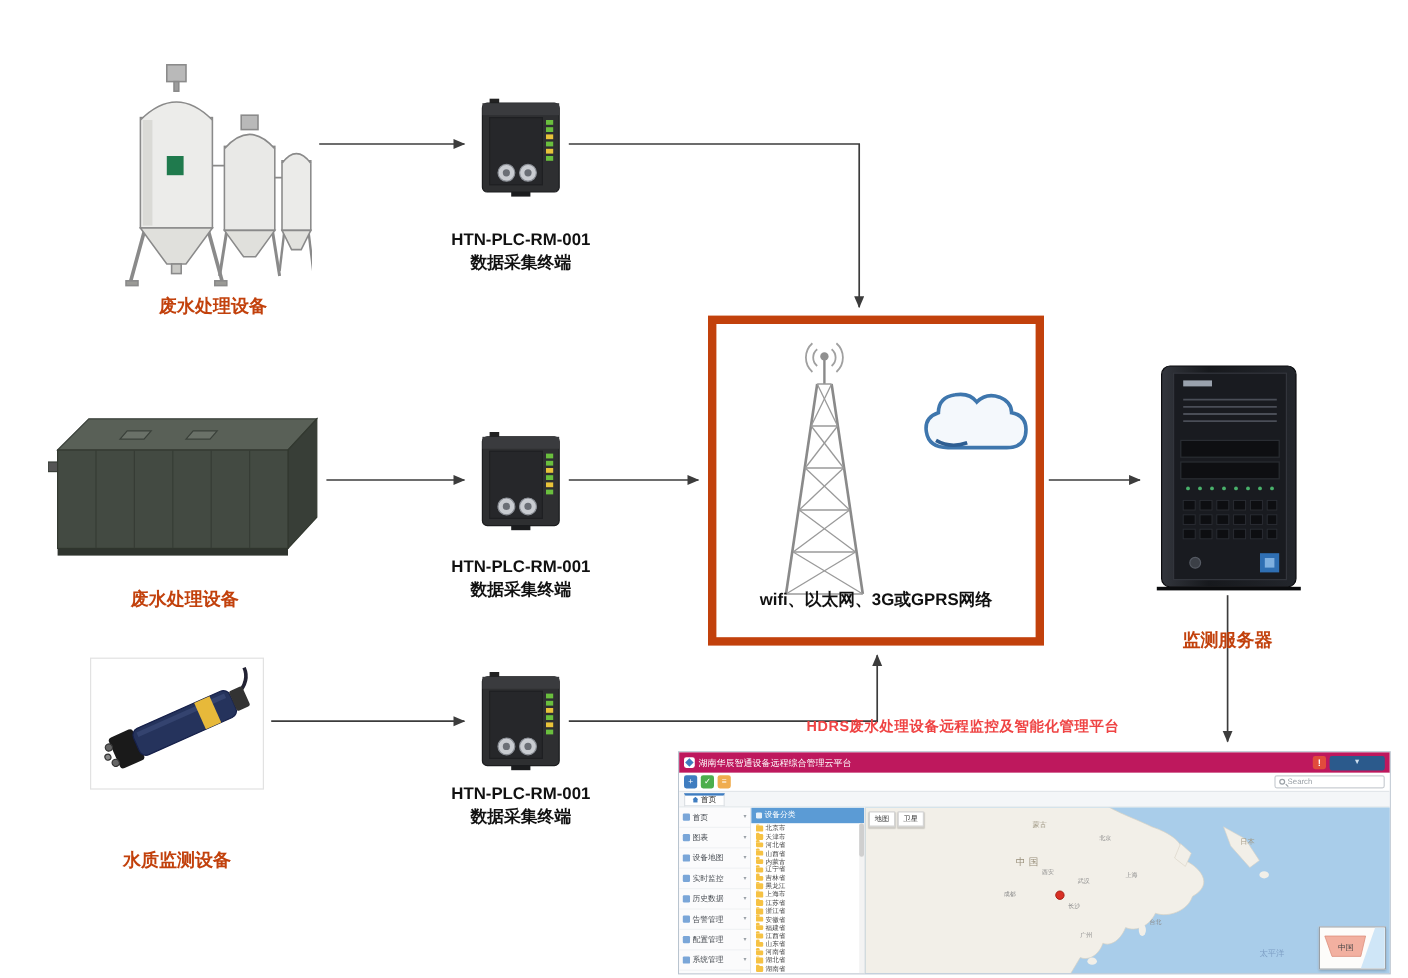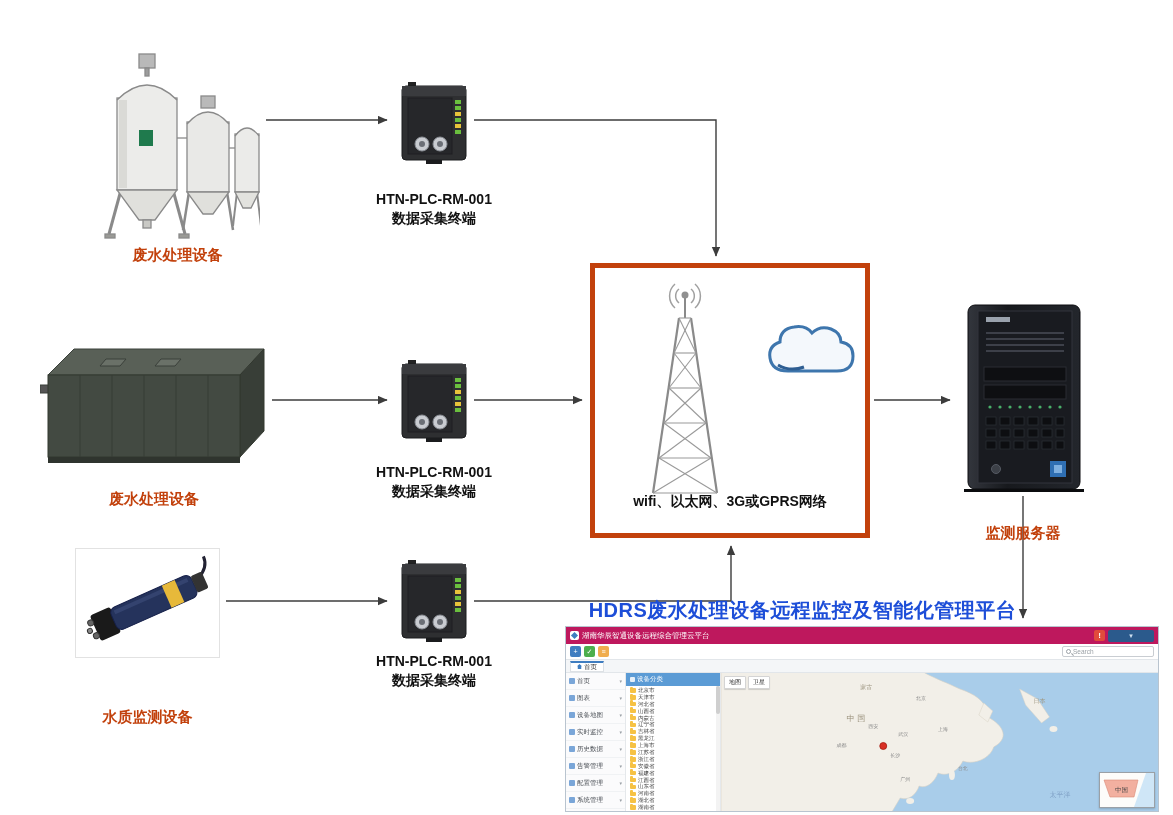--- a/index.html
+++ b/index.html
@@ -6,24 +6,24 @@
   body { background: #fff; font-family: "Liberation Sans", "DejaVu Sans", sans-serif; }
   .canvas { position: relative; width: 1173px; height: 815px; background: #fff; overflow: hidden; }
 
   .arrows { position: absolute; left: 0; top: 0; pointer-events: none; }
 
   .fig { position: absolute; }
   .device-label { position: absolute; font-size: 15px; font-weight: bold; color: #c2410c; text-align: center; }
   .plc { position: absolute; width: 76px; height: 82px; }
   .plc-label { position: absolute; width: 152px; font-size: 14px; font-weight: bold; color: #111; text-align: center; line-height: 1.35; }
 
-  .network-box { position: absolute; left: 590px; top: 263px; width: 280px; height: 275px; background: #fff; border: 5px solid #c2410c; }
+  .network-box { position: absolute; left: 590px; top: 263px; width: 280px; height: 275px; background: #fff; border: 7px solid #c2410c; }
   .network-label { position: absolute; left: 0; bottom: 22px; width: 100%; text-align: center; font-size: 14px; font-weight: bold; color: #111; }
 
-  .platform-title { position: absolute; left: 575px; top: 597px; width: 455px; text-align: center; font-size: 20px; font-weight: bold; color: #1d4ed8; letter-spacing: 0.5px; }
+  .platform-title { position: absolute; left: 575px; top: 597px; width: 455px; text-align: center; font-size: 12px; font-weight: bold; color: #ef4444; letter-spacing: 0.5px; }
 
   
   .platform { position: absolute; left: 565px; top: 626px; width: 594px; height: 186px; border: 1px solid #b9c4cf; background: #fff; display: flex; flex-direction: column; font-family: "Liberation Sans", "DejaVu Sans", sans-serif; }
   .p-header { height: 17px; background: #be185d; display: flex; align-items: center; padding: 0 4px; flex: none; }
   .p-logo { width: 9px; height: 9px; background: #fff; border-radius: 2px; margin-right: 3px; position: relative; flex: none; }
   .p-logo::after { content: ""; position: absolute; left: 2px; top: 2px; width: 5px; height: 5px; background: #3f7dc0; transform: rotate(45deg); }
   .p-title { color: #fff; font-size: 7.5px; white-space: nowrap; overflow: hidden; }
   .p-header-right { margin-left: auto; display: flex; align-items: center; gap: 3px; }
   .p-alarm { width: 11px; height: 11px; background: #e14b3c; border-radius: 2px; color: #fff; font-size: 8px; font-weight: bold; text-align: center; line-height: 11px; }
   .p-user { width: 46px; height: 12px; background: #2b5a8c; border-radius: 2px; color: #cfe0f0; font-size: 7px; text-align: center; line-height: 12px; }

